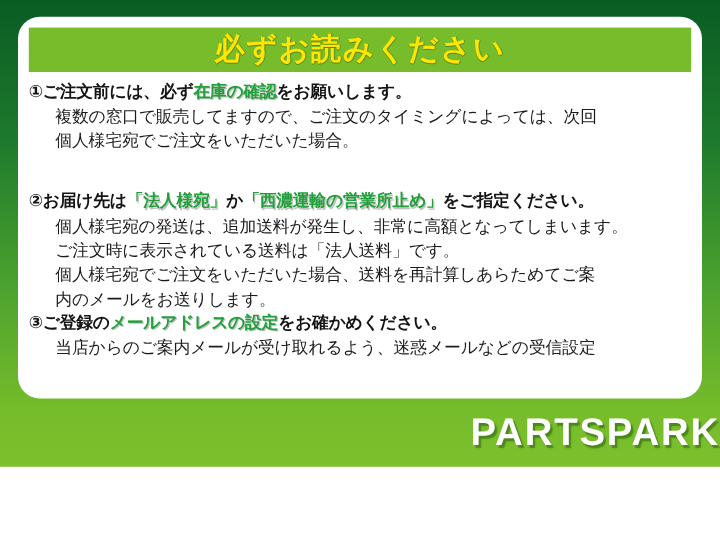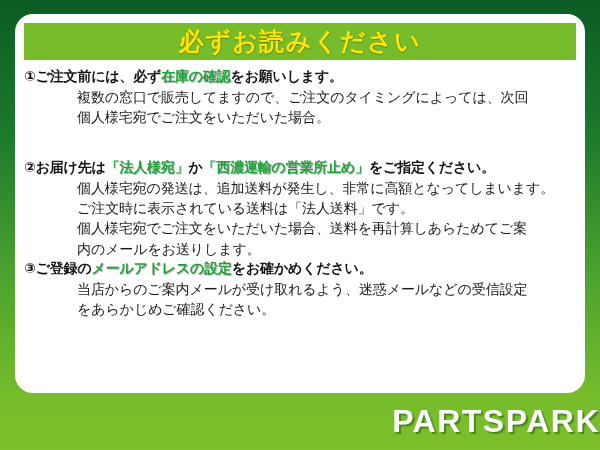--- a/index.html
+++ b/index.html
@@ -2,21 +2,21 @@
 <html><head>
 <meta charset="utf-8">
 <style>
   html,body{margin:0;padding:0;}
   body{
     width:600px;height:450px;overflow:hidden;
     font-family:"Liberation Sans","DejaVu Sans",sans-serif;
     background:#ffffff;
   }
   #banner-root{
-    position:relative;width:600px;height:450px;
+    position:relative;width:600px;height:389px;
     background:linear-gradient(to bottom,#0a5c24 0%,#1d7a2c 30%,#4da32f 62%,#76bc2b 88%,#7cc02c 100%);
     box-sizing:border-box;
     overflow:hidden;
     text-decoration:underline;
   }
   
   #card{
     position:absolute;left:15px;top:14px;right:15px;bottom:57px;
     background:#ffffff;
     border-radius:18px;
@@ -58,21 +58,21 @@
     color:#22a03a;
     text-shadow:1px 1px 0 rgba(120,120,120,.45);
   }
   .sub{
     color:#1a1a1a;
     font-size:14px;
     line-height:1.45;
     margin:1px 0 0 22px;
     letter-spacing:-0.1px;
   }
-  .sub div{white-space:nowrap;margin-left:31px;}
+  .sub div{white-space:nowrap;}
   
   #footer{
     position:absolute;left:0;right:0;bottom:0;height:57px;
     display:flex;align-items:center;justify-content:flex-end;
     background:transparent;
   }
   #brand{
     color:#ffffff;
     font-size:32px;
     font-weight:bold;
@@ -105,21 +105,20 @@
             <div>個人様宅宛の発送は、追加送料が発生し、非常に高額となってしまいます。</div>
             <div>ご注文時に表示されている送料は「法人送料」です。</div>
             <div>個人様宅宛でご注文をいただいた場合、送料を再計算しあらためてご案</div>
             <div>内のメールをお送りします。</div>
           </div>
         </div>
         <div class="item">
           <div class="head"><span class="num">③</span><span class="">ご登録の</span><span class="hl">メールアドレスの設定</span><span class="">をお確かめください。</span></div>
           <div class="sub">
             <div>当店からのご案内メールが受け取れるよう、迷惑メールなどの受信設定</div>
-            <div>をあらかじめご確認ください。</div>
           </div>
         </div>
       </div>
 
   </div>
 
   <div id="footer">
     <div id="brand">PARTSPARK</div>
   </div>
 

